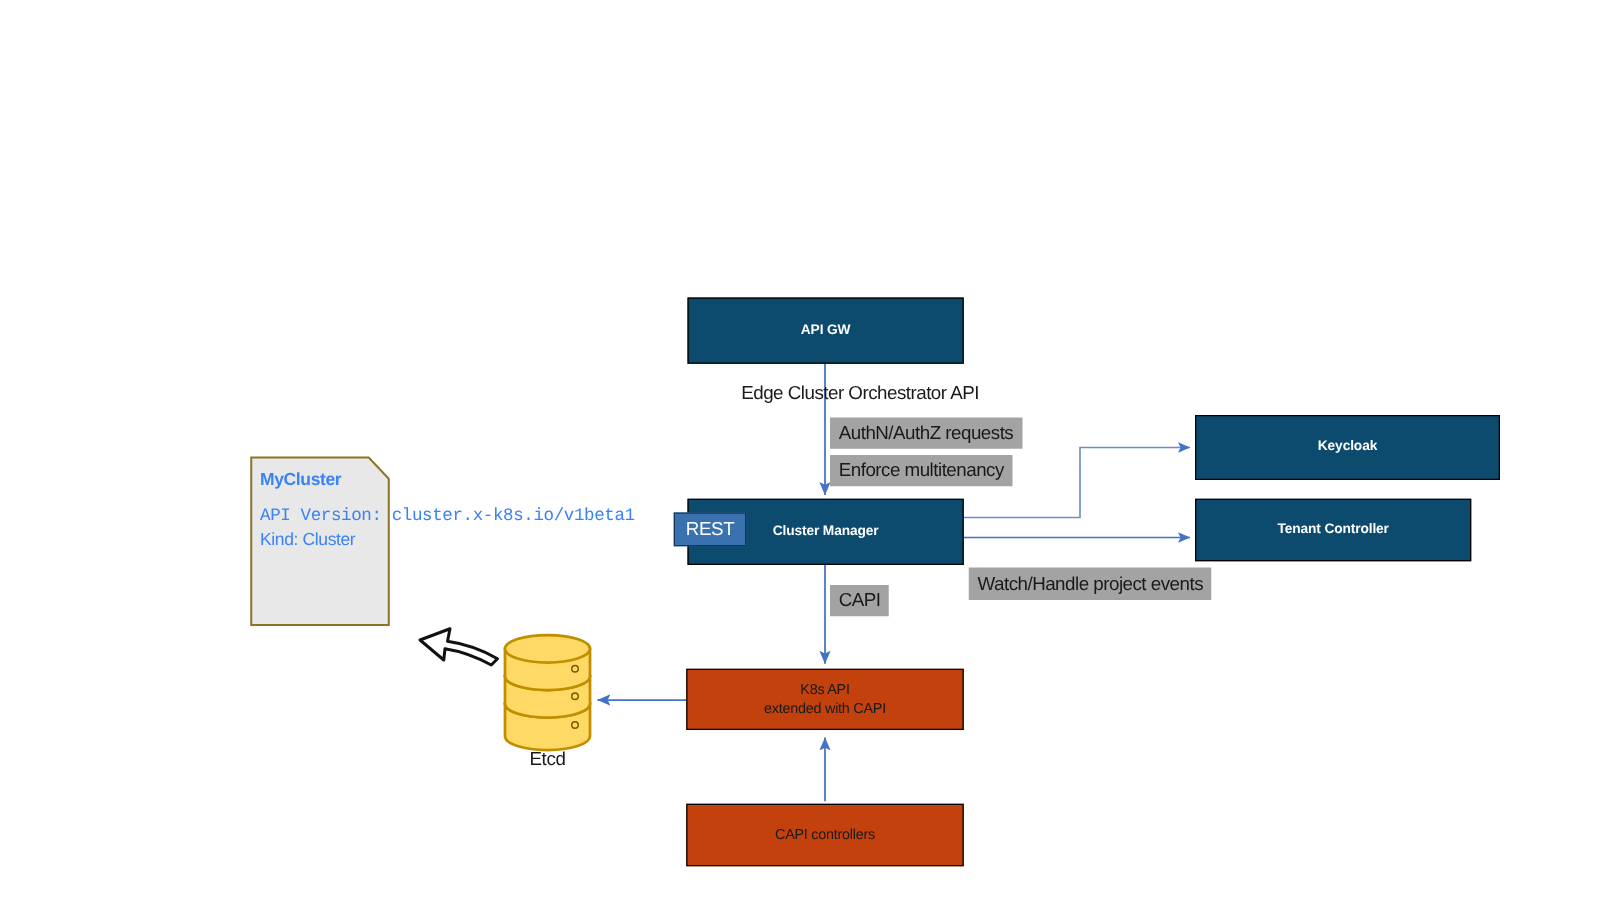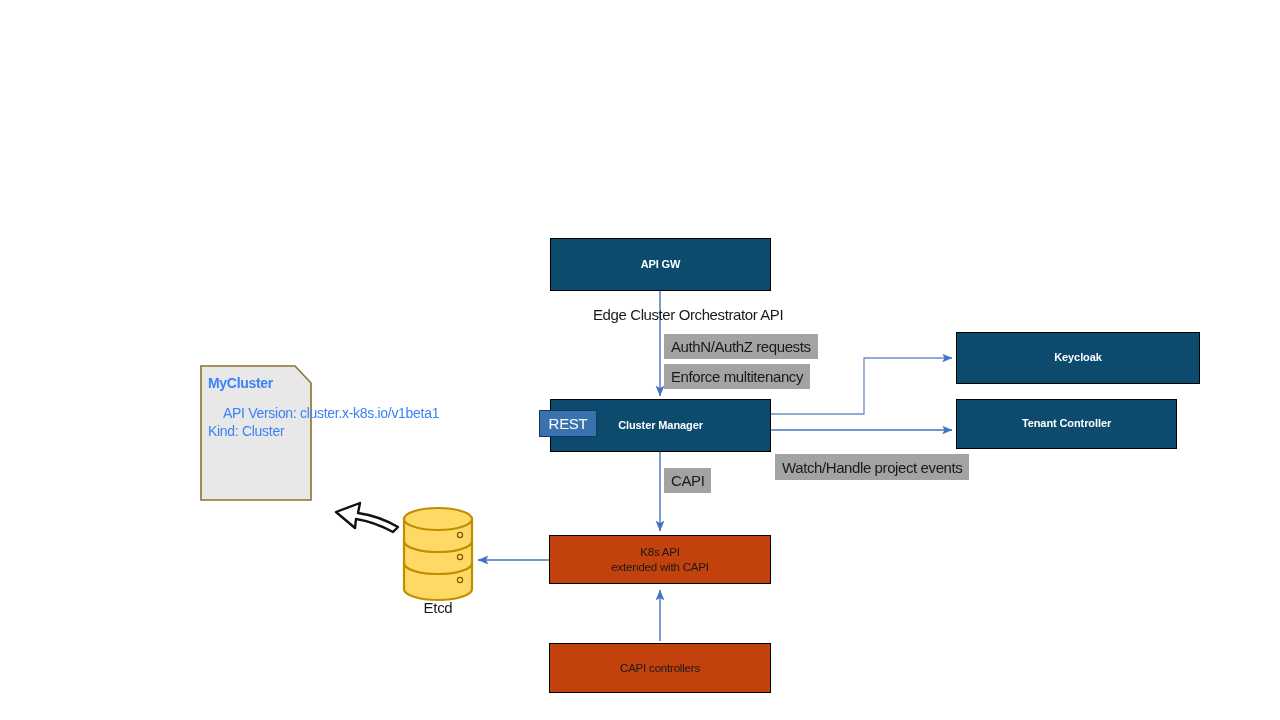--- a/index.html
+++ b/index.html
@@ -188,14 +188,14 @@
 
 <div class="edge-label" style="left:664px; top:364px; height:25px;">Enforce multitenancy</div>
 
 <div class="edge-label" style="left:775px; top:454px; height:26px;">Watch/Handle project events</div>
 
 <div class="edge-label" style="left:664px; top:468px; height:25px;">CAPI</div>
 
 <div class="rest-badge" style="left:539px; top:378px; width:58px; height:27px;margin-top:32px;">REST</div>
 
 <div class="doc-text doc-title" style="left:208px; top:375px;">MyCluster</div>
-<div class="doc-text doc-line" style="left:223px; top:405px;">API Version: cluster.x-k8s.io/v1beta1</div>
+<div class="doc-text doc-line" style="left:208px; top:405px;font-family:Liberation Mono, monospace;">API Version: cluster.x-k8s.io/v1beta1</div>
 <div class="doc-text doc-line" style="left:208px; top:423px;">Kind: Cluster</div>
 
 </body></html>

